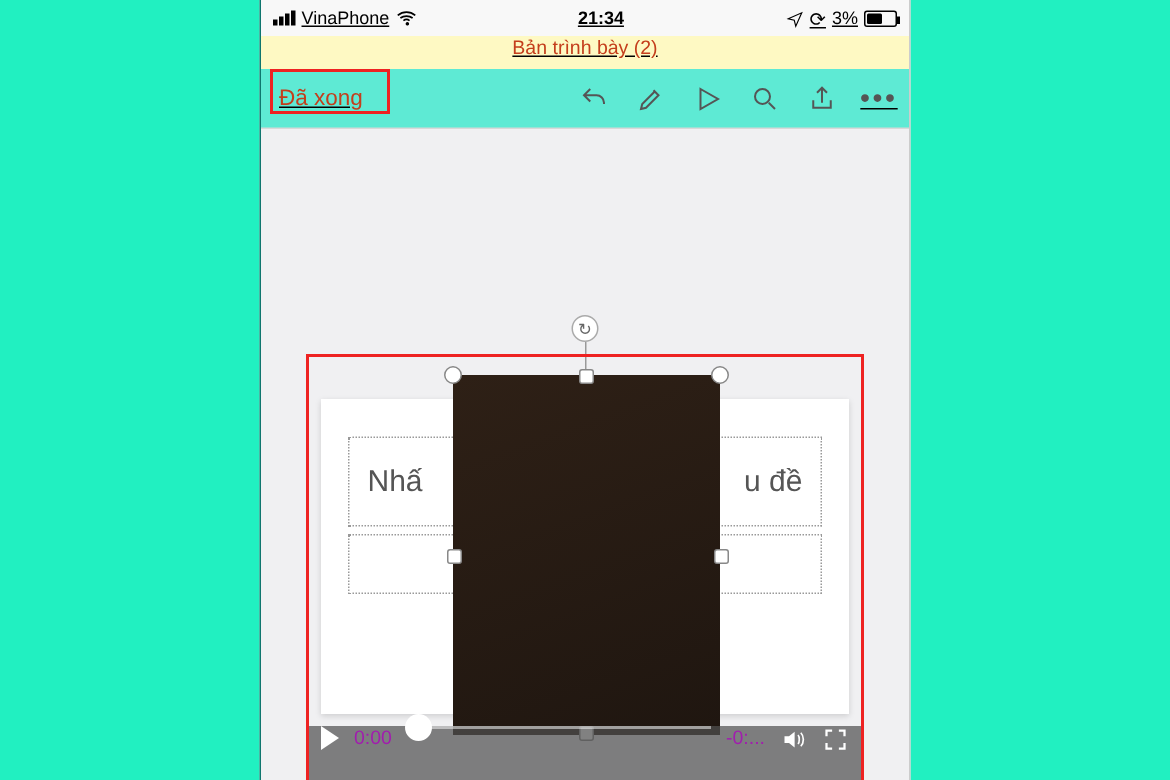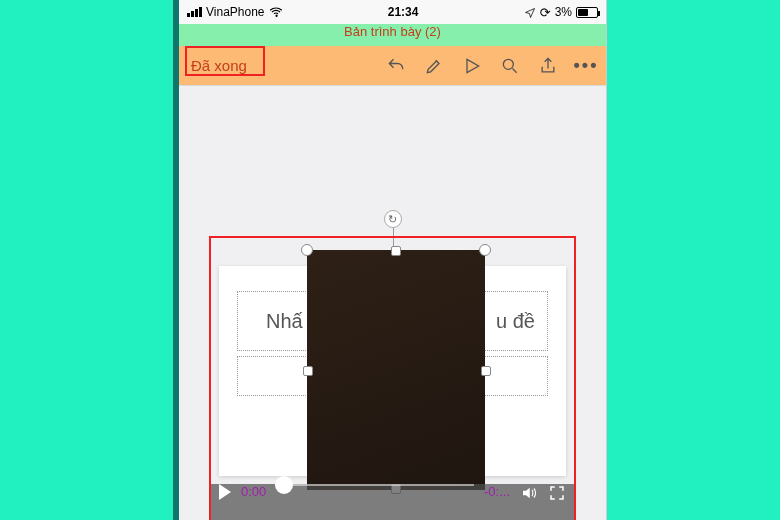--- a/index.html
+++ b/index.html
@@ -11,22 +11,23 @@
     position: relative;
     overflow: hidden;
   }
   .phone {
     position: absolute;
     left: 173px;
     top: 0;
     width: 434px;
     height: 520px;
     background: #f3f3f5;
-    border-left: 6px solid #0f766e;
+    border-left: 1px solid #0f766e;
     border-right: 1px solid #ccc;
+    text-decoration: underline;
   }
   .statusbar {
     height: 24px;
     background: #f8f8f8;
     display: flex;
     align-items: center;
     justify-content: space-between;
     padding: 0 8px;
     font-size: 12px;
     color: #000;
@@ -47,25 +48,25 @@
   .battery::after {
     content:''; position:absolute; right:-3px; top:3px; width:2px; height:5px; background:#000;
   }
   .battery-fill { position:absolute; left:1px; top:1px; bottom:1px; width:50%; background:#000; border-radius:1px;}
   .titlebar {
     height: 22px;
     text-align: center;
     font-size: 13px;
     color: #c43e1c;
     font-weight: 500;
-    background: #86efac;
+    background: #fef9c3;
   }
   .toolbar {
     height: 40px;
-    background: #fdba74;
+    background: #5eead4;
     border-bottom: 1px solid #d8d8d8;
     display: flex;
     align-items: center;
     padding: 0 8px;
     gap: 14px;
   }
   .done-btn {
     color: #c43e1c;
     font-size: 15px;
     font-weight: 500;
@@ -275,21 +276,21 @@
     </div>
     <div class="tool-icon more-dots">•••</div>
   </div>
 
   <div class="red-done-box" style="left:6px; top:46px; width:80px; height:30px;"></div>
 
   <div class="canvas-area">
 
     <div class="slide">
       <div class="title-placeholder">
-        <span style="position:absolute; left:28px;">Nhấ</span>
+        <span style="position:absolute; left:12px;">Nhấ</span>
         <span style="position:absolute; right:12px;">u đề</span>
       </div>
       <div class="subtitle-placeholder"></div>
     </div>
 
     <div class="rotate-handle">↻</div>
     <div class="rotate-stem"></div>
 
     <div class="media-object"></div>
 

